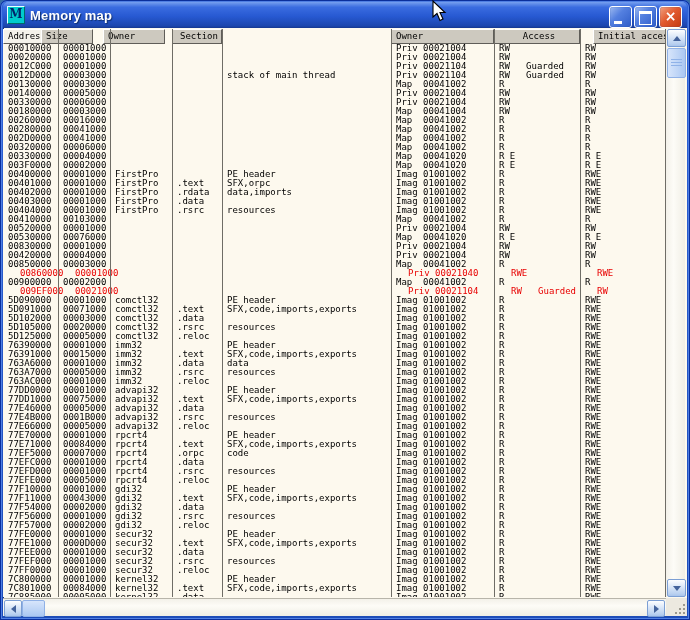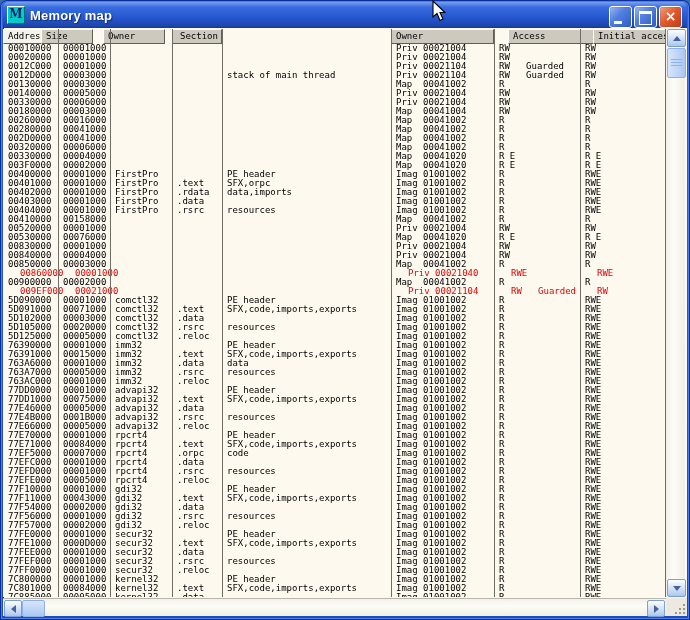--- a/index.html
+++ b/index.html
@@ -97,21 +97,21 @@
 
   <div class="client">
     <div class="client-left-line"></div>
 
     <div class="hdr">
         <div class="hcell sorted" style="left: 0px; width: 49px;">Address</div>
         <div class="hcell" style="left: 38px; width: 46px;">Size</div>
         <div class="hcell" style="left: 100px; width: 56px;">Owner</div>
         <div class="hcell" style="left: 169px; width: 44px; text-align: center;">Section</div>
         <div class="hcell" style="left: 388px; width: 97px;">Owner</div>
-        <div class="hcell" style="left: 505px; width: 80px;">Access</div>
+        <div class="hcell" style="left: 491px; width: 80px; text-align: center;">Access</div>
         <div class="hcell" style="left: 590px; width: 79px;">Initial access</div>
       </div>
 
     <div class="tbody">
         <div class="row">
           <span class="c-addr">00010000</span>
           <span class="c-size">00001000</span>
           <span class="c-owner"></span>
           <span class="c-sect"></span>
           <span class="c-cont"></span>
@@ -294,21 +294,21 @@
           <span class="c-size">00001000</span>
           <span class="c-owner">FirstPro</span>
           <span class="c-sect">.rsrc</span>
           <span class="c-cont">resources</span>
           <span class="c-type">Imag 01001002</span>
           <span class="c-acc">R</span>
           <span class="c-init">RWE</span>
         </div>
         <div class="row">
           <span class="c-addr">00410000</span>
-          <span class="c-size">00158000</span>
+          <span class="c-size">00103000</span>
           <span class="c-owner"></span>
           <span class="c-sect"></span>
           <span class="c-cont"></span>
           <span class="c-type">Map  00041002</span>
           <span class="c-acc">R</span>
           <span class="c-init">R</span>
         </div>
         <div class="row">
           <span class="c-addr">00520000</span>
           <span class="c-size">00001000</span>
@@ -333,21 +333,21 @@
           <span class="c-addr">00830000</span>
           <span class="c-size">00001000</span>
           <span class="c-owner"></span>
           <span class="c-sect"></span>
           <span class="c-cont"></span>
           <span class="c-type">Priv 00021004</span>
           <span class="c-acc">RW</span>
           <span class="c-init">RW</span>
         </div>
         <div class="row">
-          <span class="c-addr">00840000</span>
+          <span class="c-addr">00420000</span>
           <span class="c-size">00004000</span>
           <span class="c-owner"></span>
           <span class="c-sect"></span>
           <span class="c-cont"></span>
           <span class="c-type">Priv 00021004</span>
           <span class="c-acc">RW</span>
           <span class="c-init">RW</span>
         </div>
         <div class="row">
           <span class="c-addr">00850000</span>

